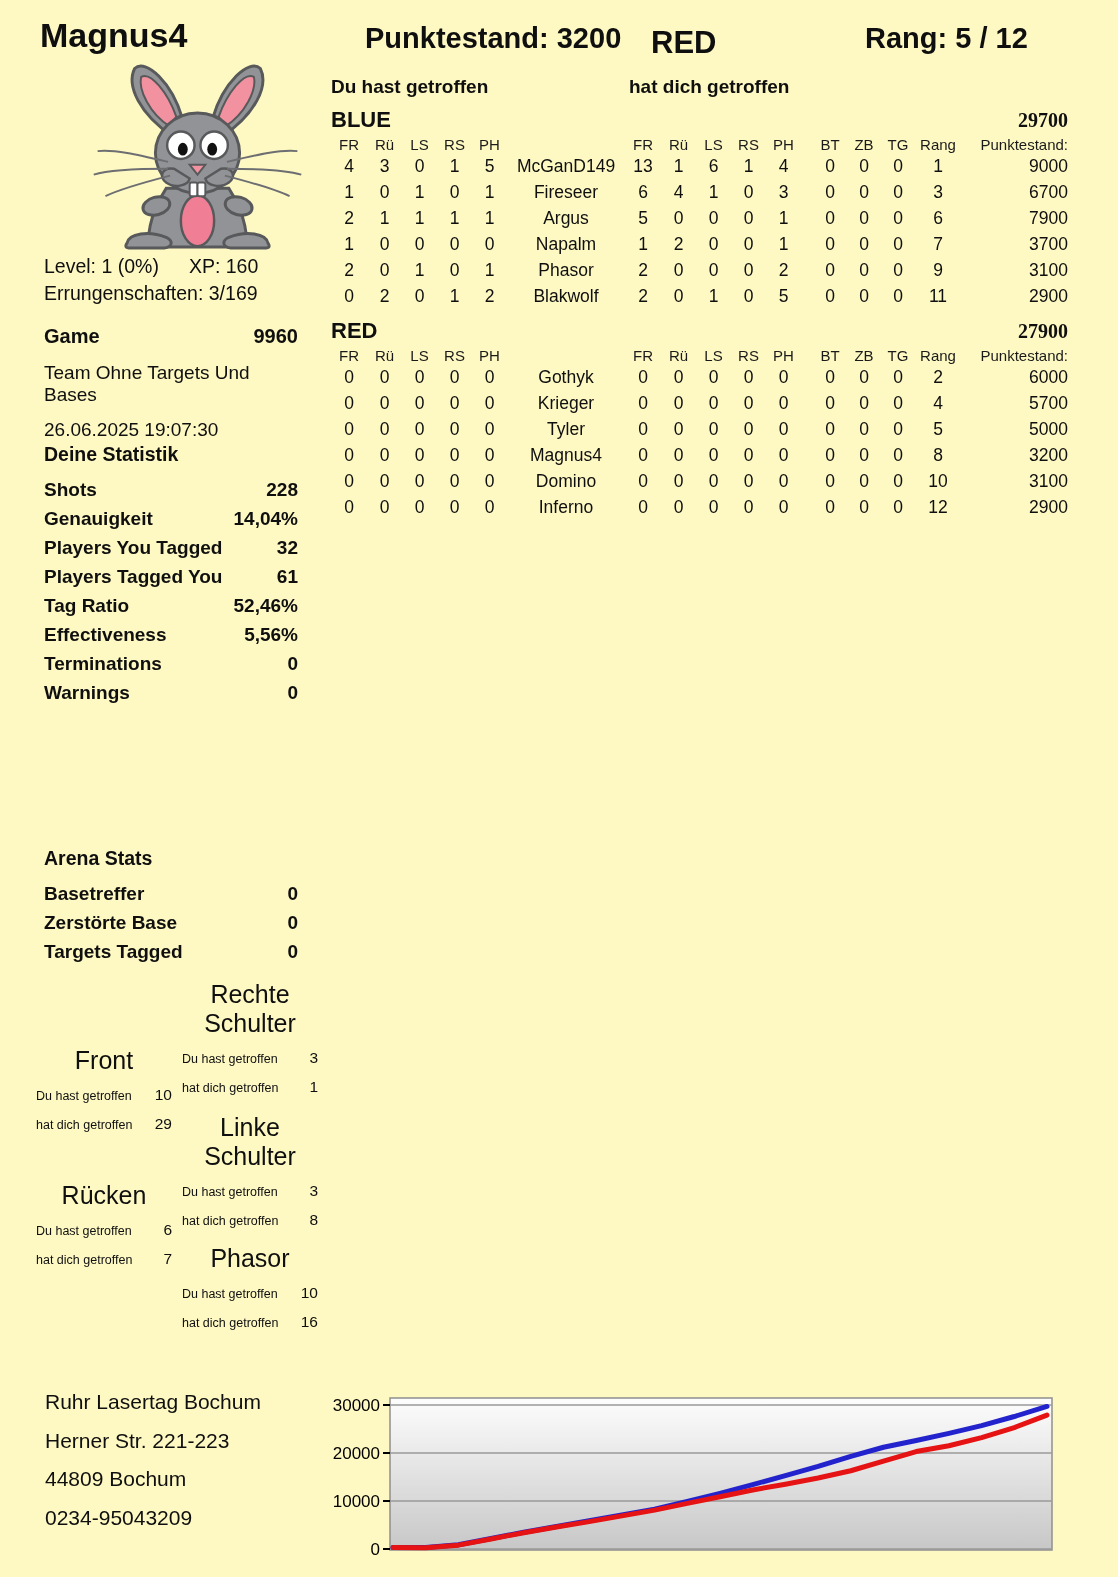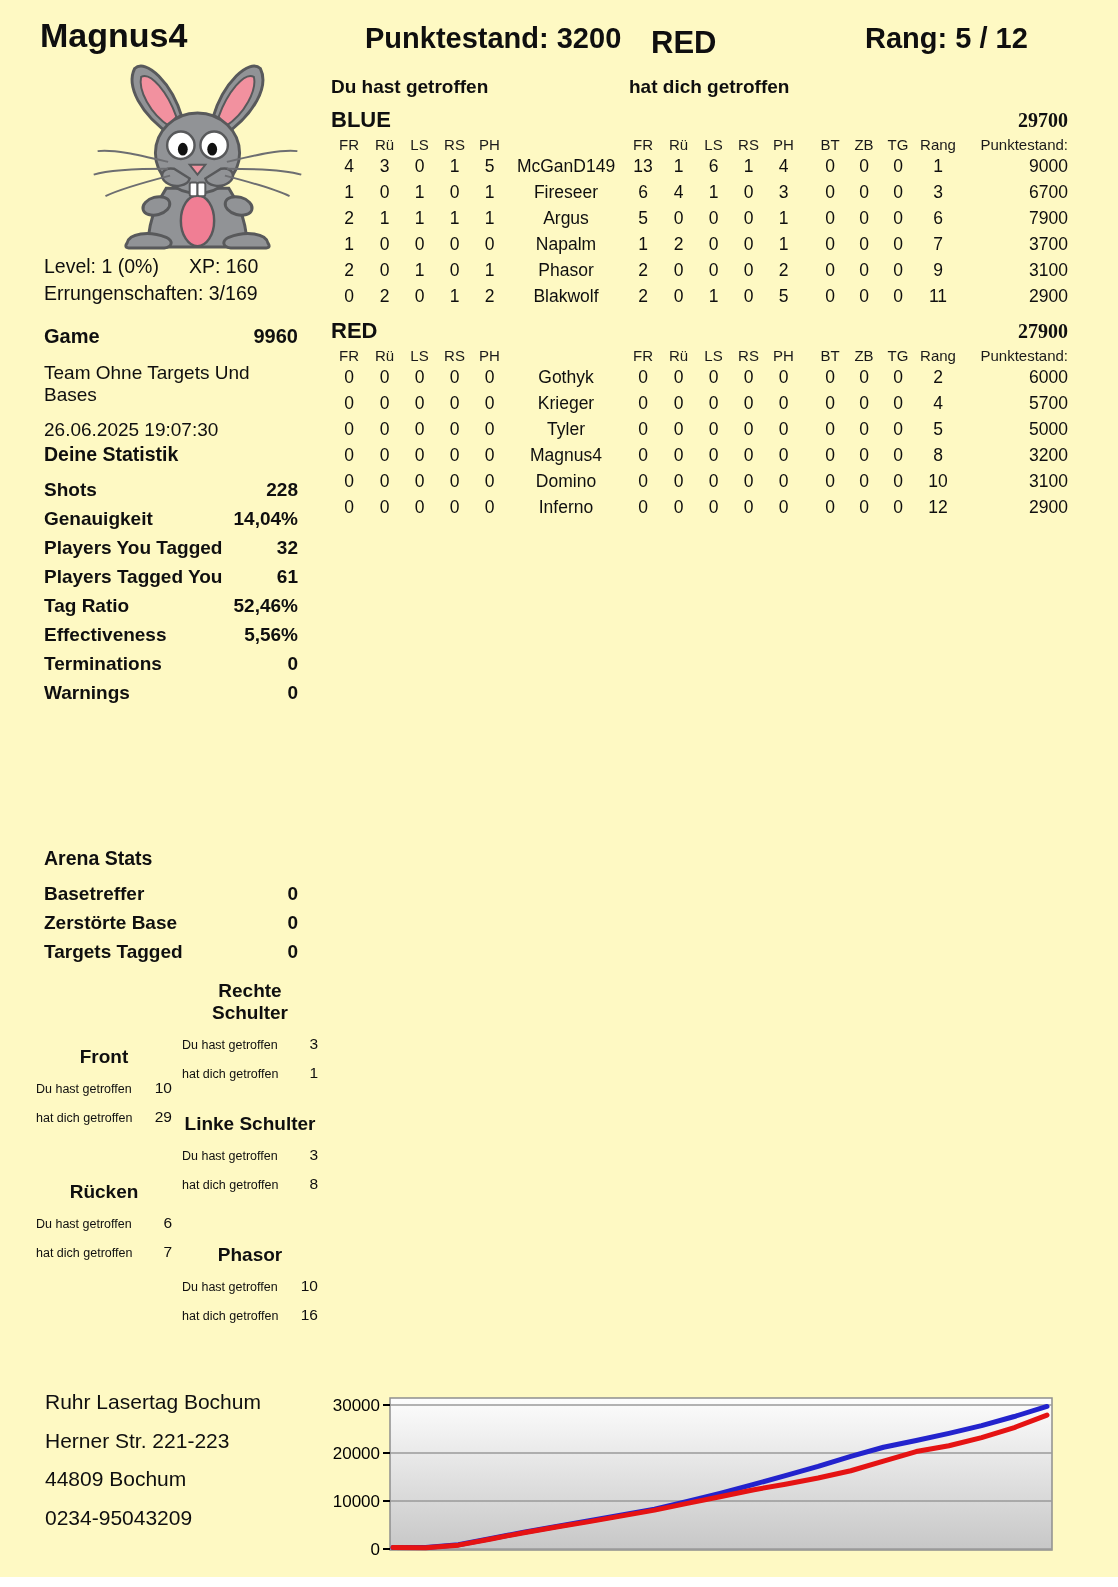--- a/index.html
+++ b/index.html
@@ -37,21 +37,21 @@
   .team-total{font-weight:bold;font-size:20px;font-family:Liberation Serif, serif;}
   .srow{display:grid;grid-template-columns:36px 35px 35px 35px 35px 118px 36px 35px 35px 35px 35px 12px 34px 34px 34px 46px 107px;align-items:baseline;}
   .srow .c{text-align:center;}
   .srow .c.score{text-align:right;}
   .colhead{font-size:15px;margin-top:3px;color:#1a1a1a;}
   .colhead .c.score{text-align:right;}
   .prow{font-size:17.5px;line-height:26px;}
 
   
   .zone{position:absolute;width:136px;}
-  .zone-title{font-weight:bold;font-size:19px;text-align:center;}
+  .zone-title{font-weight:normal;font-size:25px;text-align:center;}
   .zone-row{display:flex;justify-content:space-between;align-items:baseline;margin-top:11px;}
   .zone-label{font-size:12.5px;}
   .zone-val{font-size:15.5px;}
   #zone-rs{left:182px;top:980px;}
   #zone-front{left:36px;top:1046px;}
   #zone-ls{left:182px;top:1113px;}
   #zone-back{left:36px;top:1181px;}
   #zone-phasor{left:182px;top:1244px;}
 
   

